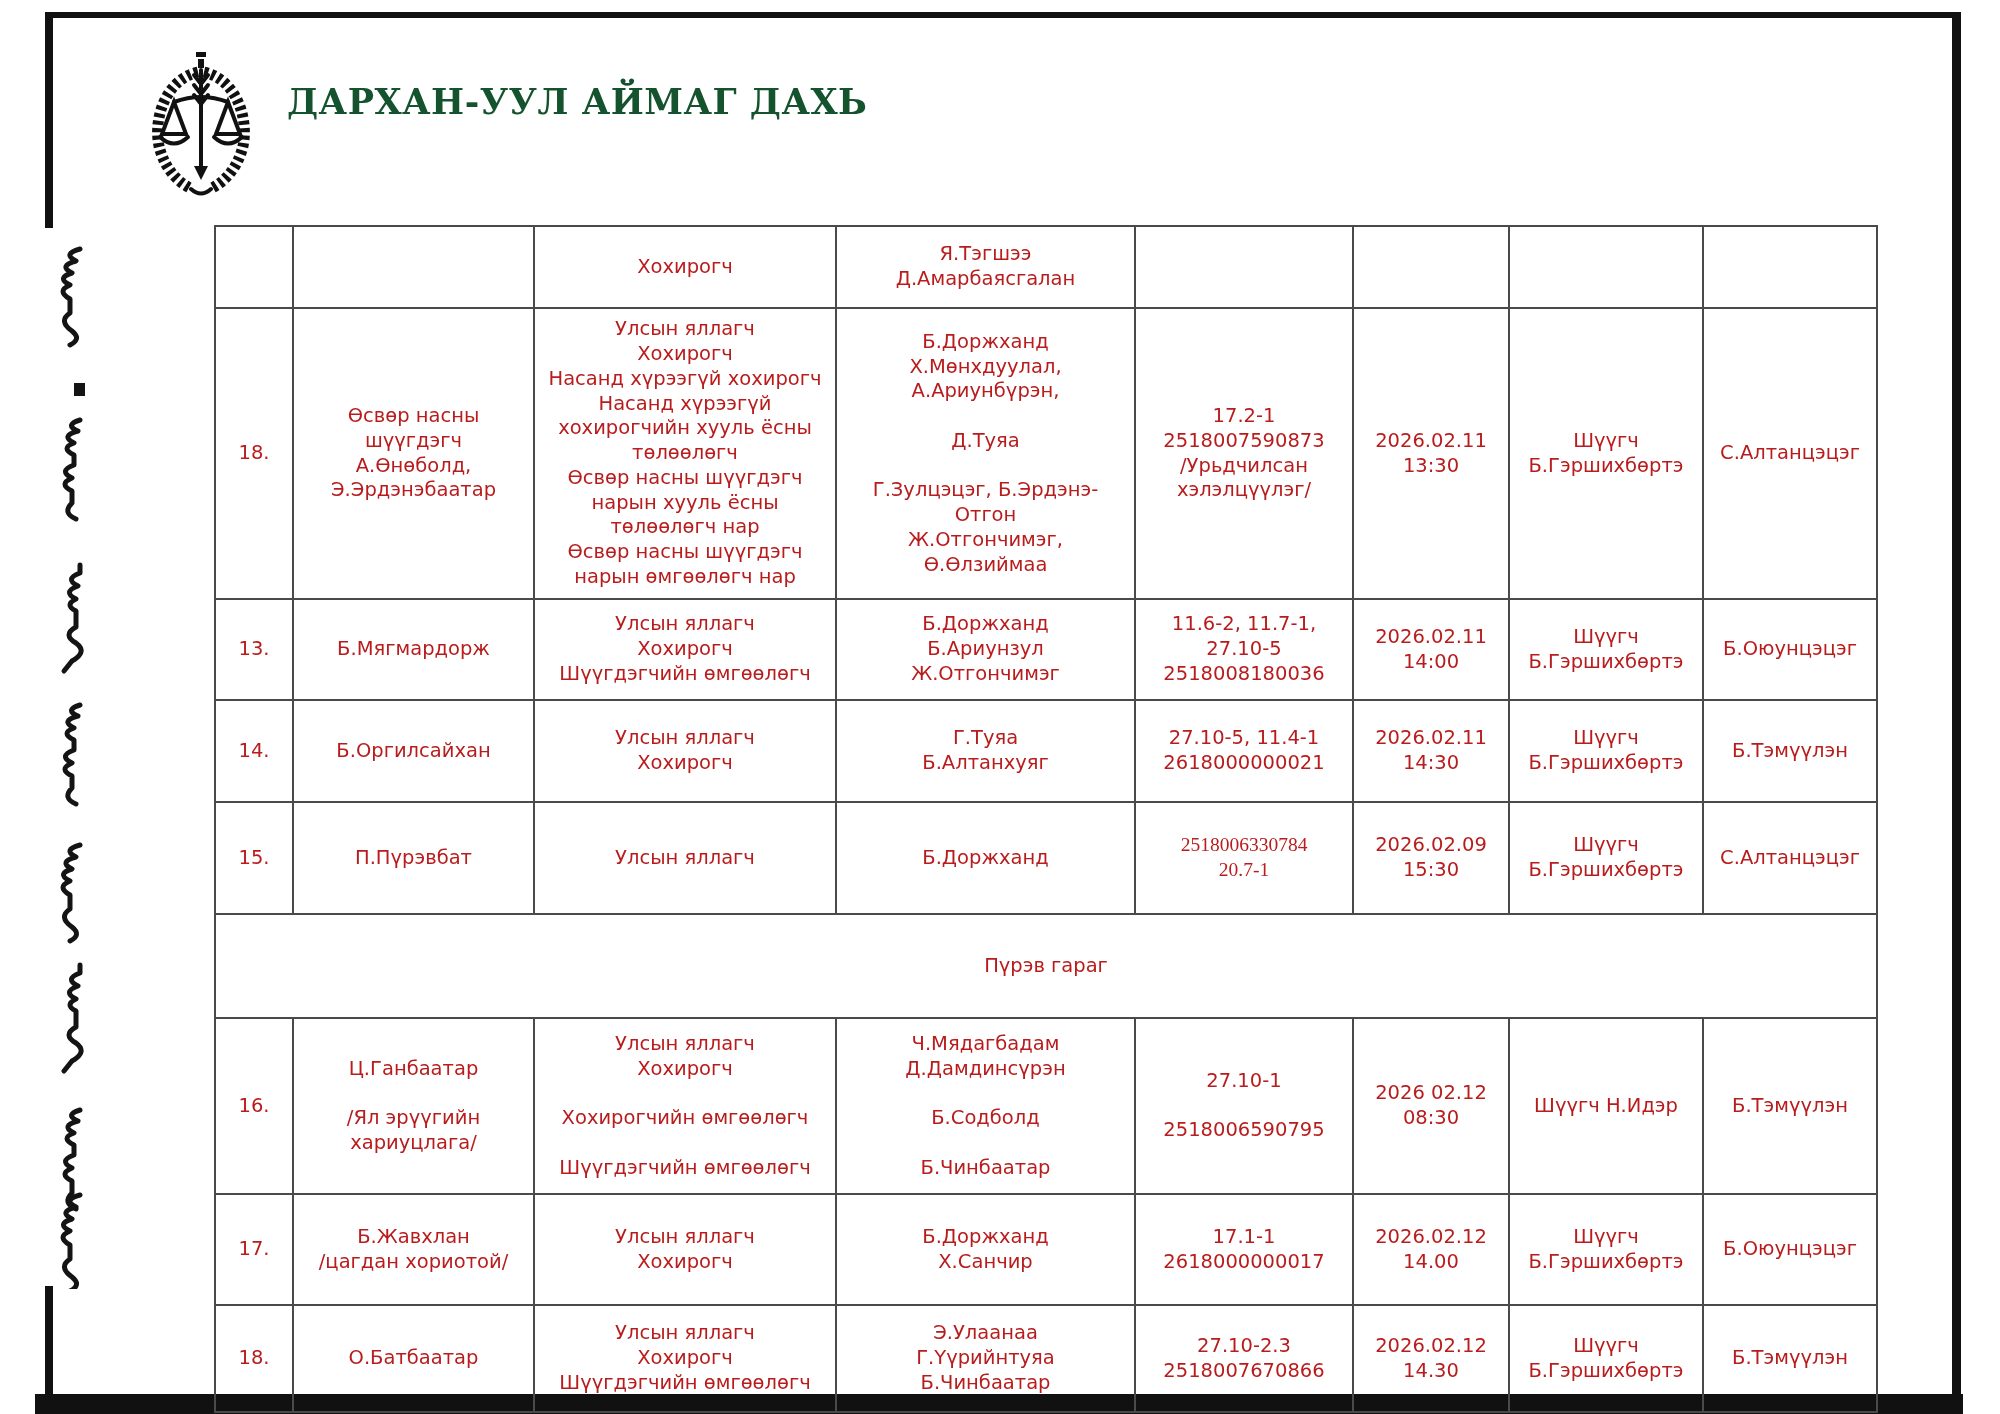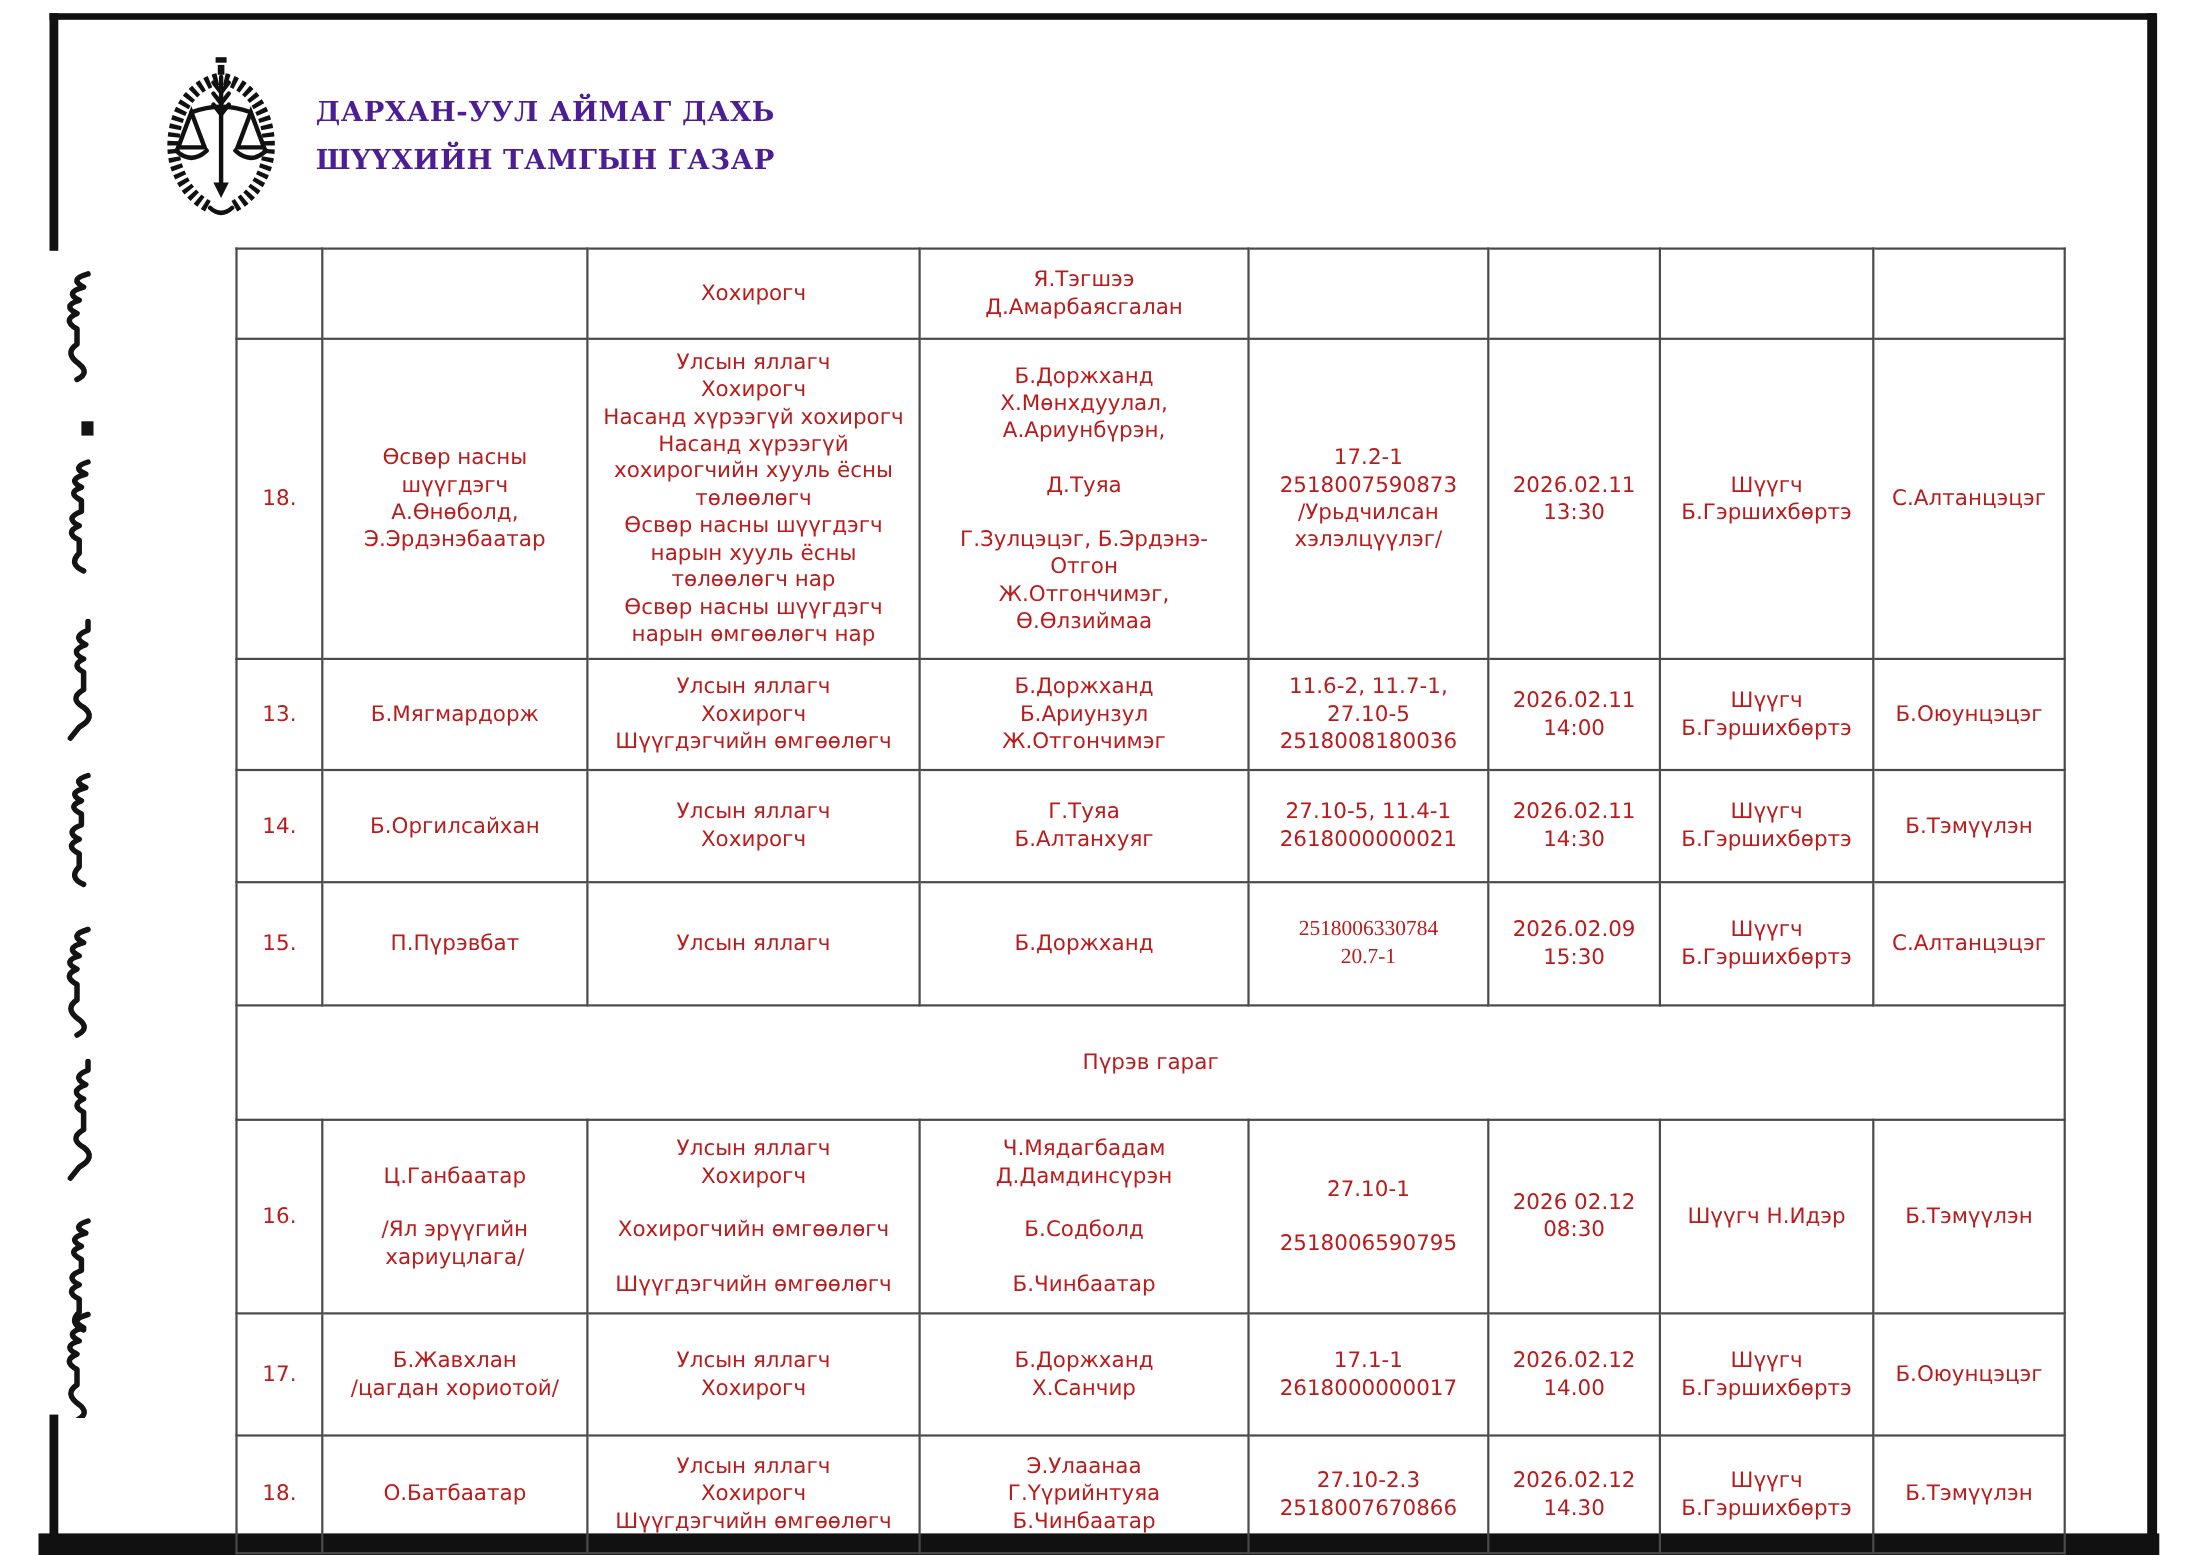--- a/index.html
+++ b/index.html
@@ -19,21 +19,21 @@
   .mscript path{fill:none;stroke:#141414;stroke-width:5;stroke-linecap:round;stroke-linejoin:round;}
   .mscript rect{fill:#141414;}
   
   .logo{position:absolute;left:136px;top:50px;}
   .logo .ln{fill:none;stroke:#111;stroke-width:4;stroke-linecap:round;}
   .logo .wr{fill:none;stroke:#111;stroke-width:11;stroke-dasharray:4 3.4;}
   .logo .fl{fill:#111;stroke:none;}
   .org-title{
     position:absolute;left:287px;top:80px;
     font-family:"DejaVu Serif","Liberation Serif",serif;font-weight:700;
-    font-size:25px;line-height:44px;letter-spacing:.5px;color:#4c1d95;white-space:nowrap;
+    font-size:35px;line-height:44px;letter-spacing:.5px;color:#14532d;white-space:nowrap;
   }
   
   table.schedule{
     position:absolute;left:214px;top:225px;width:1662px;
     border-collapse:collapse;table-layout:fixed;
     font-size:19.5px;line-height:1.27;color:#b91c1c;
   }
   table.schedule td{
     border:2px solid #4a4a4a;white-space:pre-line;overflow:hidden;
     padding:4px 8px;vertical-align:middle;text-align:center;
@@ -88,21 +88,20 @@
     <path class="ln" d="M65,34 l-7,-9 M65,34 l7,-9 M65,44 l-7,-9 M65,44 l7,-9 M65,54 l-7,-9 M65,54 l7,-9"></path>
     <path class="ln" d="M38,52 Q65,42 92,52"></path>
     <path class="ln" d="M38,52 L26,84 H50 Z" stroke-width="3"></path>
     <path class="ln" d="M92,52 L80,84 H104 Z" stroke-width="3"></path>
     <path class="ln" d="M24,87 q14,13 28,0" stroke-width="3"></path>
     <path class="ln" d="M78,87 q14,13 28,0" stroke-width="3"></path>
     <path class="fl" d="M58,116 h14 l-7,14 Z"></path>
   </svg>
   <div class="org-title">
     <div>ДАРХАН-УУЛ АЙМАГ ДАХЬ</div>
-    <div>ШҮҮХИЙН ТАМГЫН ГАЗАР</div>
   </div>
 
   <table class="schedule">
     <colgroup>
       <col style="width:78px">
         <col style="width:241px">
         <col style="width:302px">
         <col style="width:299px">
       <col style="width:218px">
         <col style="width:156px">

